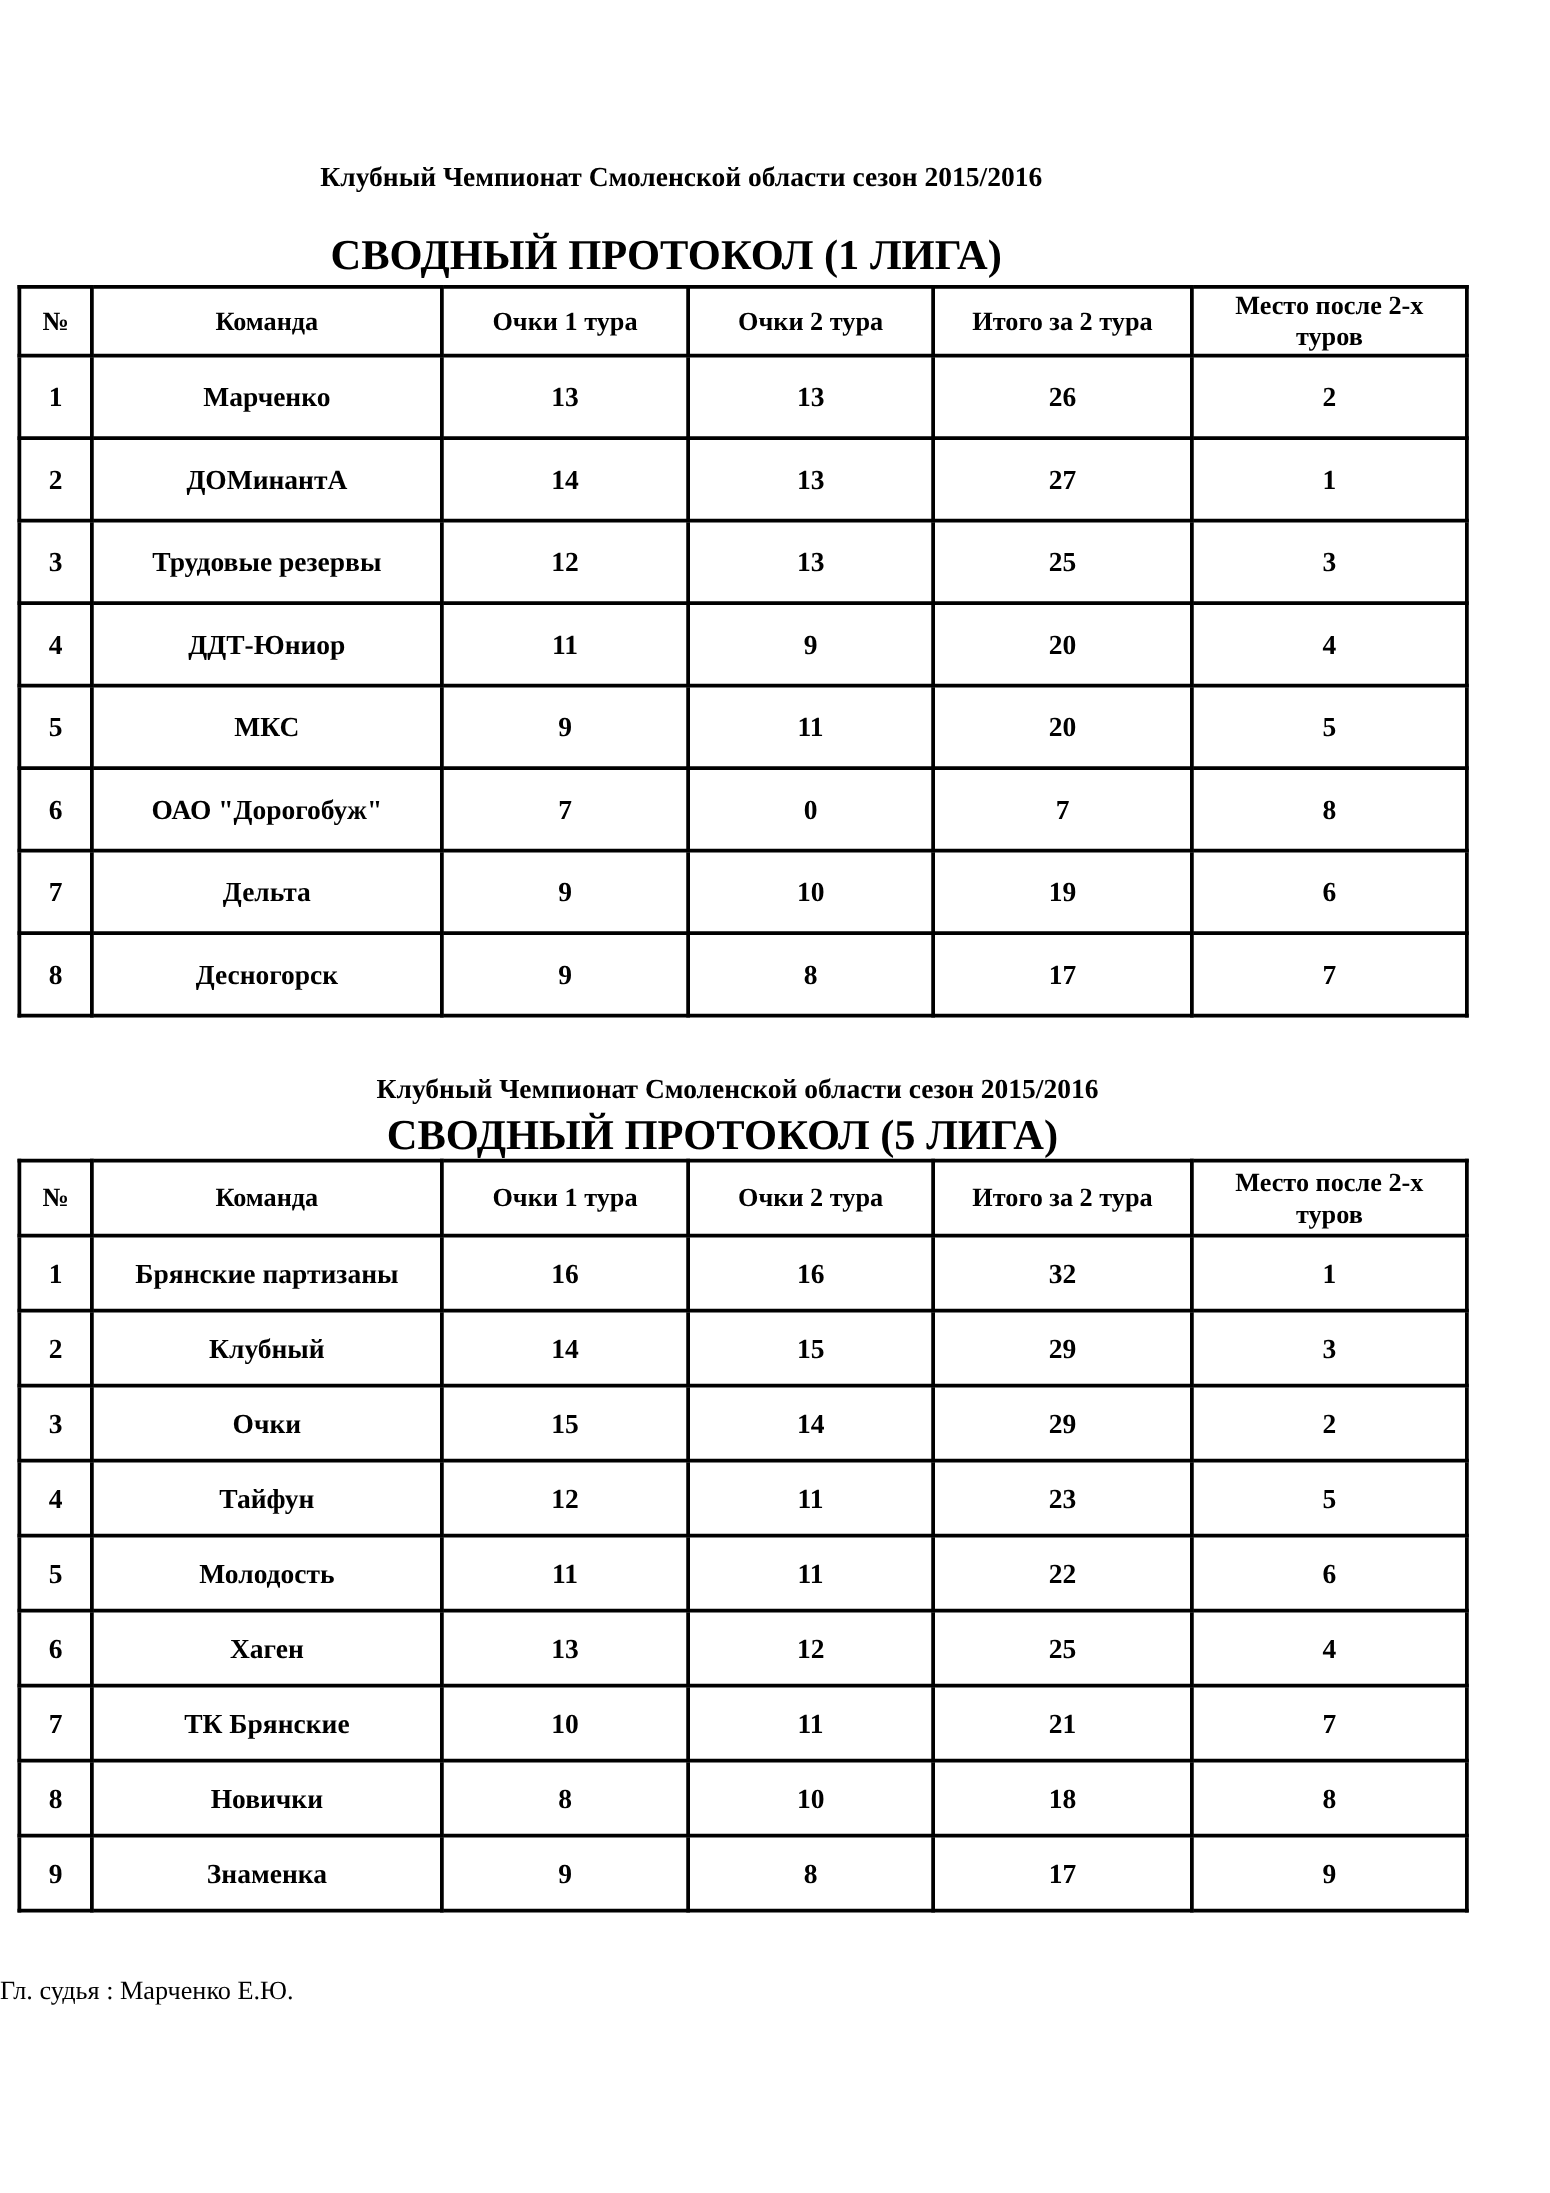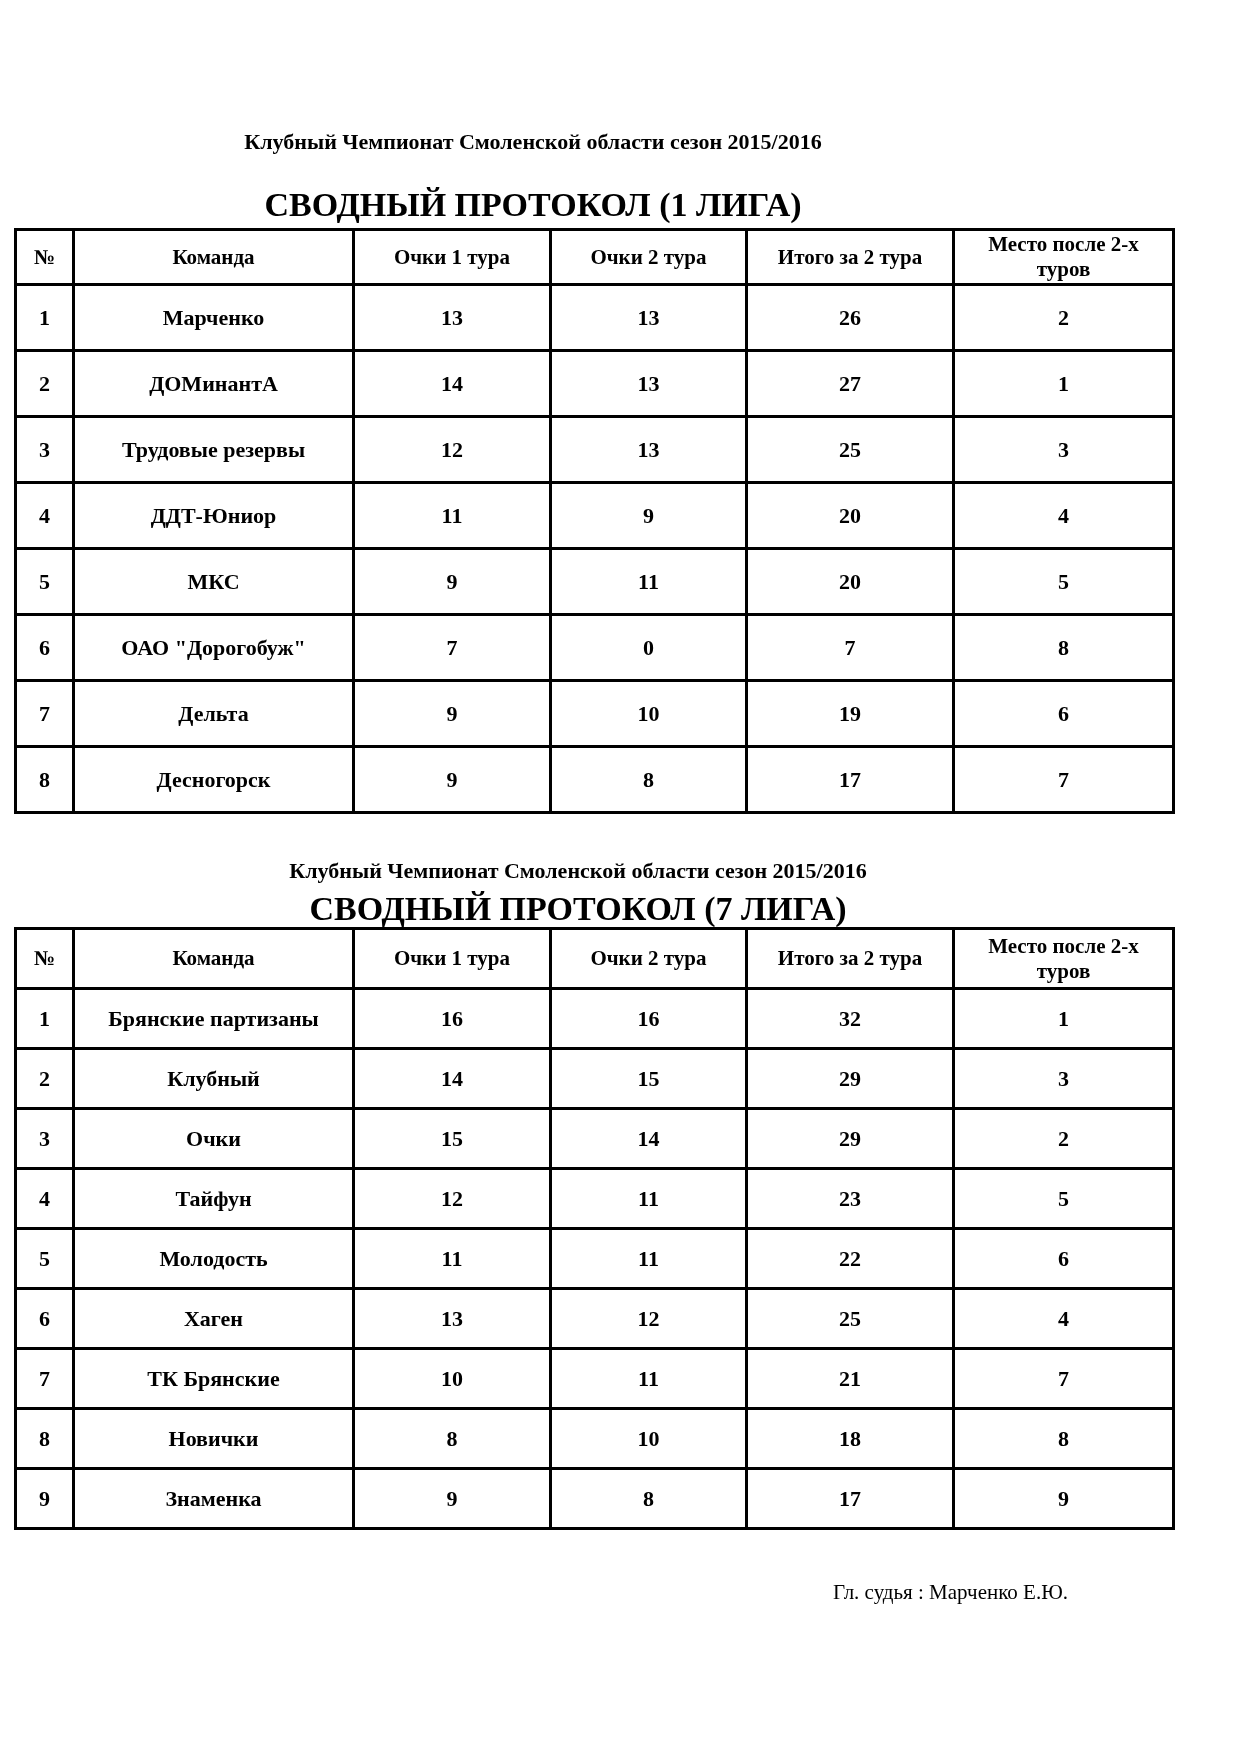--- a/index.html
+++ b/index.html
@@ -14,21 +14,21 @@
   .page {
     position: absolute;
     top: 0; left: 0;
     width: 1240px;
     height: 1754px;
     background: #ffffff;
     overflow: hidden;
   }
   .doc-title {
     position: absolute;
-    left: 0;
+    left: 12px;
     text-align: center;
     font-weight: bold;
     font-size: 22px;
     letter-spacing: 0px;
     white-space: nowrap;
   }
   .doc-subtitle {
     position: absolute;
     left: 0;
     text-align: center;
@@ -70,21 +70,21 @@
   .table1 thead tr { height: 54px; }
   .table1 tbody tr { height: 66px; }
   .table2 thead tr { height: 60px; }
   .table2 tbody tr { height: 60px; }
 
   .doc-footer {
     position: absolute;
     top: 1580px;
     left: 0;
     width: 1068px;
-    text-align: right;
+    text-align: left;
     font-size: 21px;
     font-weight: normal;
     white-space: nowrap;
   }
 </style>
 </head>
 <body>
 
 <div class="page">
 
@@ -174,21 +174,21 @@
           <td>9</td>
           <td>8</td>
           <td>17</td>
           <td>7</td>
         </tr>
       </tbody>
   </table>
 
   <div class="doc-title t2">Клубный Чемпионат Смоленской области сезон 2015/2016</div>
 
-  <div class="doc-subtitle s2">СВОДНЫЙ ПРОТОКОЛ (7 ЛИГА)</div>
+  <div class="doc-subtitle s2">СВОДНЫЙ ПРОТОКОЛ (5 ЛИГА)</div>
 
   <table class="protocol-table table2">
     <colgroup>
       <col style="width:58px">
       <col style="width:280px">
       <col style="width:197px">
       <col style="width:196px">
       <col style="width:207px">
       <col style="width:220px">
     </colgroup>

